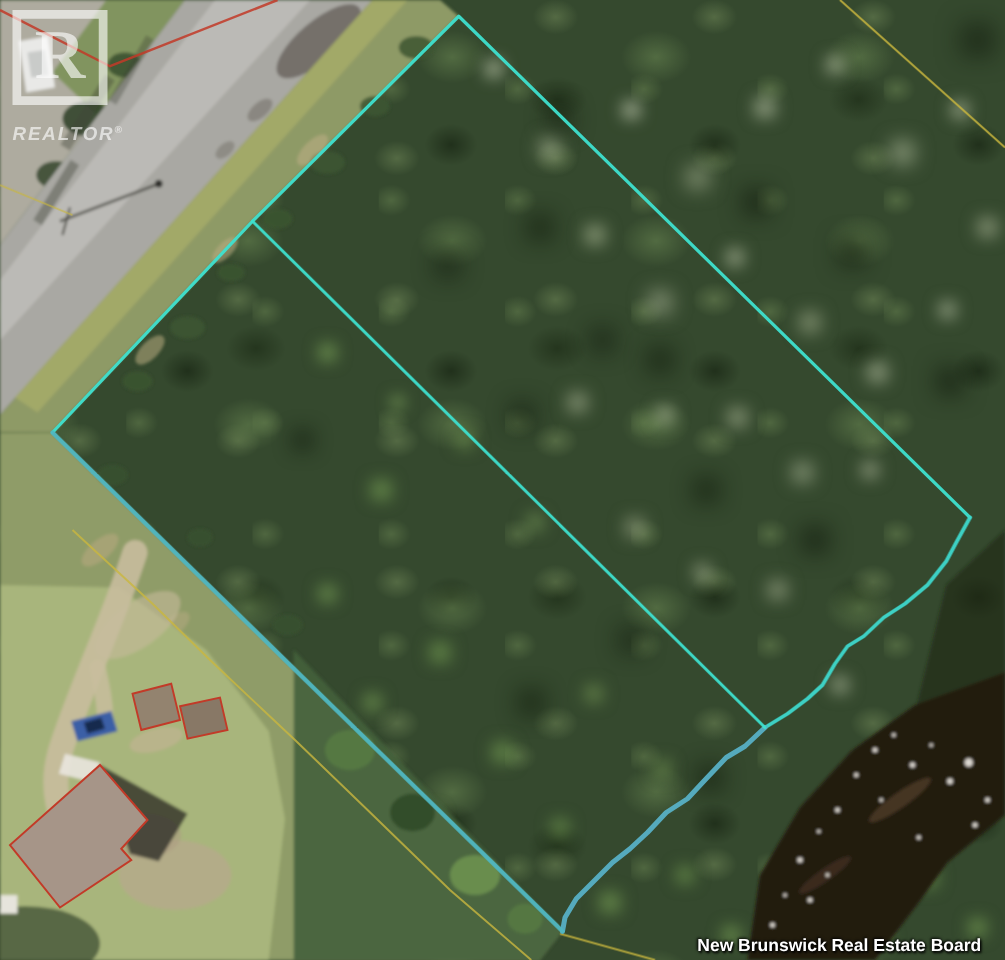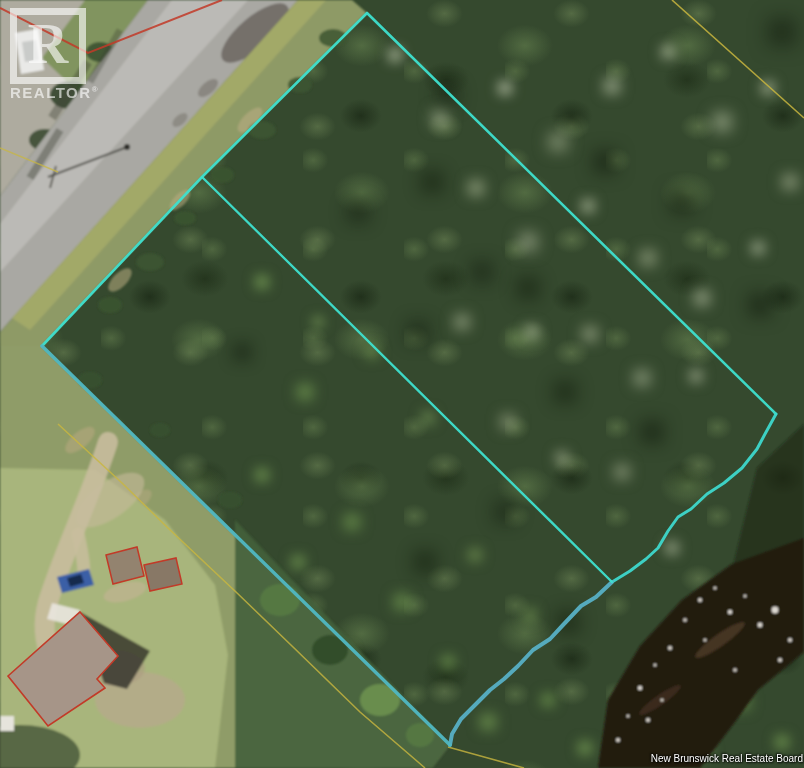--- a/index.html
+++ b/index.html
@@ -64,28 +64,29 @@
   .watermark{position:absolute;left:10px;top:8px;color:rgba(255,255,255,.62);}
   .logo-box{
     width:62px;height:62px;border:7px solid rgba(255,255,255,.62);
     display:flex;align-items:center;justify-content:center;
   }
   .logo-r{
     font-family:"Liberation Serif", serif;font-weight:bold;font-size:56px;line-height:1;
     transform:translateY(-2px);
   }
   .logo-text{
-    margin-top:0;font-size:15px;font-weight:bold;letter-spacing:1.5px;white-space:nowrap;
+    margin-top:15px;font-size:15px;font-weight:bold;letter-spacing:1.5px;white-space:nowrap;font-style:italic;
   }
   .logo-text .reg{font-size:8px;vertical-align:super;letter-spacing:0;}
   
   .attribution{
-    position:absolute;right:1px;bottom:4px;color:#ffffff;font-size:10px;
+    position:absolute;right:19px;bottom:4px;color:#ffffff;font-size:14px;
     text-shadow:0 0 3px #000, 1px 1px 2px #000, -1px -1px 2px rgba(0,0,0,.7);
     white-space:nowrap;
+    font-weight:bold;
   }
 </style>
 </head>
 <body>
 
 <div class="stage">
 
   <div class="forest-base"></div>
   <div class="blob crowns-light"></div>
   <div class="blob crowns-green"></div>

